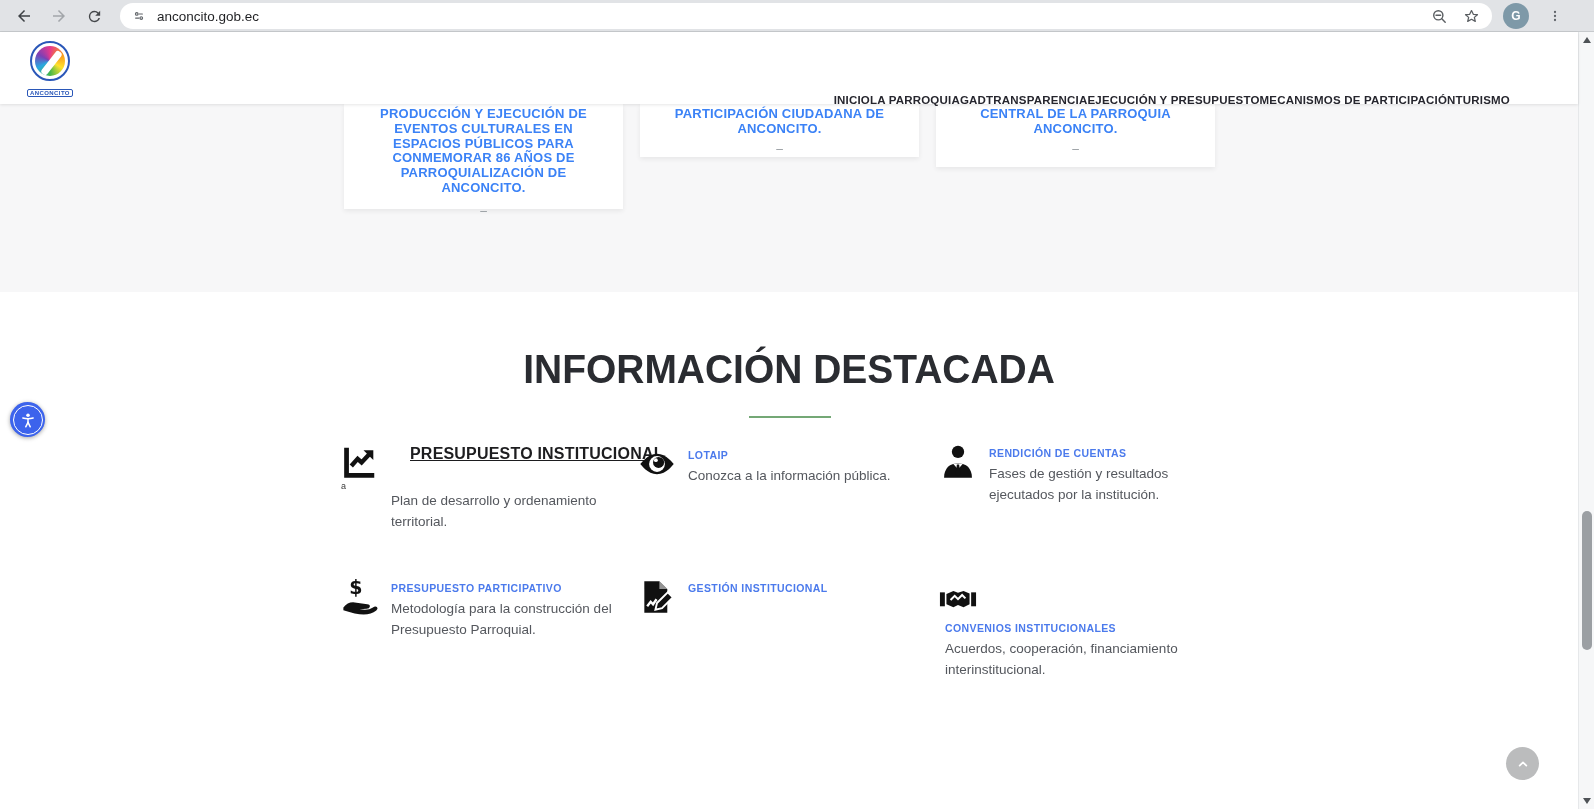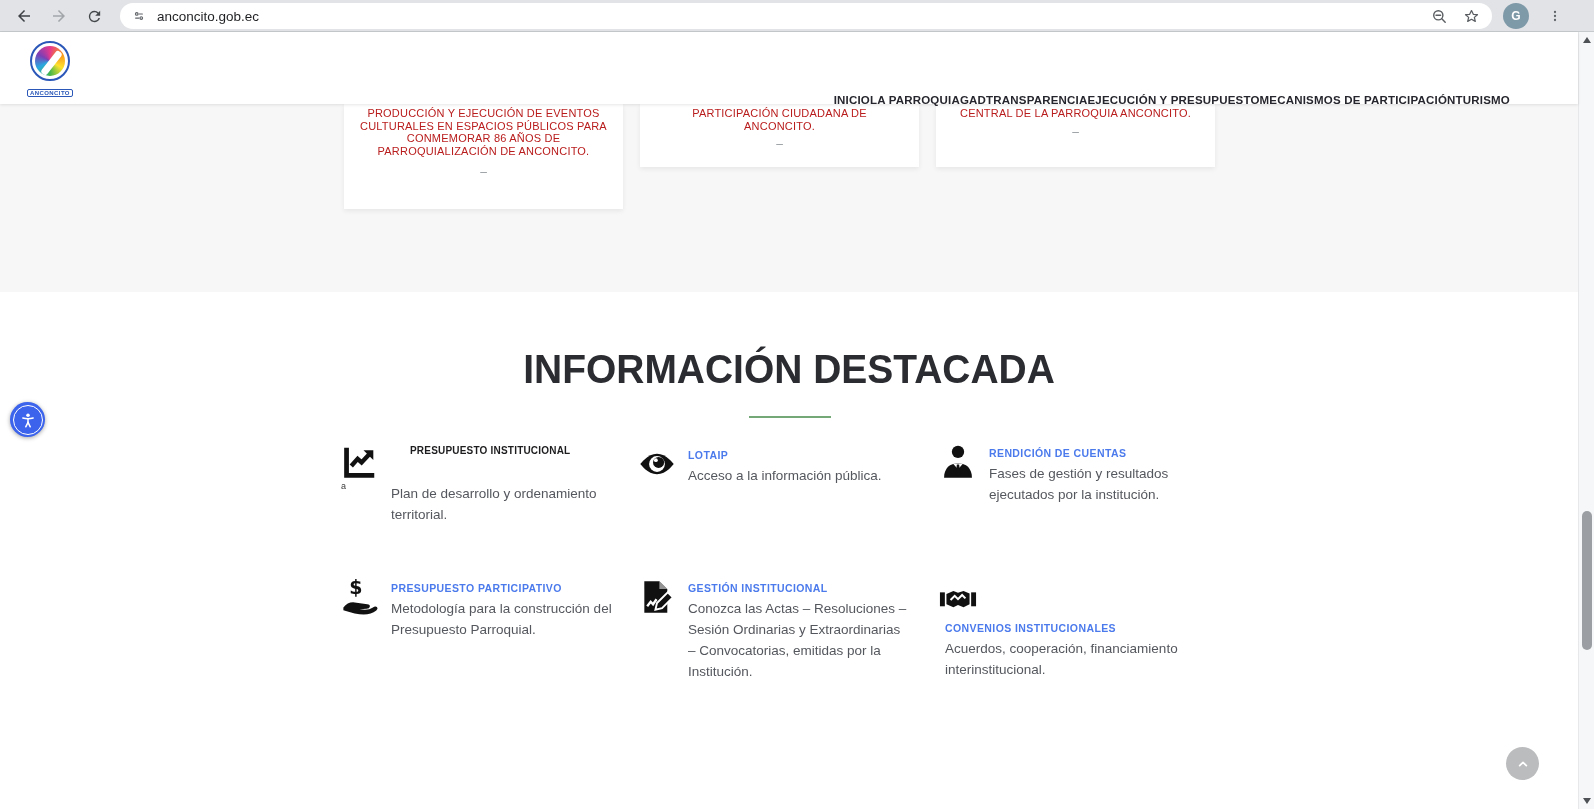--- a/index.html
+++ b/index.html
@@ -35,45 +35,45 @@
                  border-radius:2px; padding:0 2px; font-size:6px; font-weight:bold; color:#2a57b8;
                  letter-spacing:.4px; }
   .main-nav { position:absolute; top:32px; right:68px; height:72px; display:flex; align-items:center; }
   .main-nav a { font-size:11.5px; font-weight:bold; color:#26262e; letter-spacing:.2px;
                 text-decoration:none; cursor:pointer; white-space:nowrap; }
 
   
   .news-band { position:absolute; top:104px; left:0; width:1578px; height:188px; background:#f7f7f8; }
   .news-card { position:absolute; background:#fff; box-shadow:0 2px 5px rgba(0,0,0,.07);
                text-align:center; padding:3px 16px 0; cursor:pointer; }
-  .news-card .nc-title { font-size:11px; font-weight:normal; line-height:1.14; color:#b91c1c;
+  .news-card .nc-title { font-size:13px; font-weight:bold; line-height:1.14; color:#3b82f6;
                          letter-spacing:.2px; }
   .news-card .nc-meta { font-size:12px; color:#949a9f; }
   .card-0 { left:344px; top:104px; width:279px; height:105px; }
-  .card-1 { left:640px; top:104px; width:279px; height:63px; }
+  .card-1 { left:640px; top:104px; width:279px; height:53px; }
   .card-2 { left:936px; top:104px; width:279px; height:63px; }
   .card-0 .nc-meta { margin-top:8px; }
   .card-1 .nc-meta, .card-2 .nc-meta { margin-top:5px; }
 
   
   .feat-title { position:absolute; top:346px; left:0; width:1578px; text-align:center;
                 font-size:41px; font-weight:bold; color:#2a2c31; transform:scaleX(.95); }
   .feat-divider { position:absolute; top:416px; left:749px; width:82px; height:2px; background:#74a876; }
 
   .feat-item { position:absolute; display:flex; align-items:flex-start; }
   .fi-iconbox { width:44px; flex:none; }
   .fi-iconbox svg { width:38px; height:38px; display:block; }
   .fi-caption { font-size:9px; color:#3a3a3a; line-height:1; margin-top:1px; }
   .fi-text { margin-left:6px; }
   .fi-title { font-size:10.5px; font-weight:bold; color:#4b7aec; letter-spacing:.4px;
               margin-top:4px; cursor:pointer; }
   .fi-desc { font-size:13.5px; color:#54575d; line-height:1.55; margin-top:5px; }
 
   .item-0 { left:341px; top:443px; }
-  .item-0 .fi-title { font-size:10px; color:#1d1d1f; letter-spacing:.2px; margin-left:19px; margin-top:2px; }
+  .item-0 .fi-title { font-size:16px; color:#1d1d1f; letter-spacing:.2px; margin-left:19px; margin-top:2px;text-decoration:underline; }
   .item-0 .fi-desc { margin-top:28px; width:212px; }
   .item-1 { left:638px; top:445px; }
   .item-1 .fi-desc { width:230px; }
   .item-2 { left:939px; top:443px; }
   .item-2 .fi-desc { width:245px; }
   .item-3 { left:341px; top:578px; }
   .item-3 .fi-desc { width:230px; }
   .item-4 { left:638px; top:578px; }
   .item-4 .fi-desc { width:220px; }
   .item-5 { left:939px; top:580px;flex-direction:column; }
@@ -209,21 +209,21 @@
   <div class="fi-iconbox">
     <svg viewBox="0 0 24 24">
       <path d="M12 5.5C6 5.5 1.5 12 1.5 12S6 18.5 12 18.5 22.5 12 22.5 12 18 5.5 12 5.5z" fill="#111"></path>
       <circle cx="12" cy="12" r="5" fill="#fff"></circle>
       <circle cx="13" cy="11" r="3.5" fill="#111"></circle>
       <circle cx="11.3" cy="9.6" r="1.2" fill="#fff"></circle>
     </svg>
   </div>
   <div class="fi-text">
     <div class="fi-title">LOTAIP</div>
-    <div class="fi-desc">Acceso a la información pública.</div>
+    <div class="fi-desc">Conozca a la información pública.</div>
   </div>
 </div>
 
 <div class="feat-item item-2">
   <div class="fi-iconbox">
     <svg viewBox="0 0 24 24">
       <circle cx="12" cy="5.6" r="3.9" fill="#111"></circle>
       <path d="M3.2 22c0-6.2 3.7-9.2 8.8-9.2s8.8 3 8.8 9.2z" fill="#111"></path>
       <polygon points="8.8,12.9 15.2,12.9 12,16.6" fill="#fff"></polygon>
       <polygon points="11.3,13.6 12.7,13.6 13.5,19.6 12,21.2 10.5,19.6" fill="#111"></polygon>
@@ -252,21 +252,20 @@
   <div class="fi-iconbox">
     <svg viewBox="0 0 24 24">
       <path d="M4 2h9.5l5 5v15H4z" fill="#111"></path>
       <polygon points="13.5,2 18.5,7 13.5,7" fill="#fff" opacity=".55"></polygon>
       <path d="M5.8 17.8l2.2-2.8 1.5 1.6 2.2-3.2" stroke="#fff" stroke-width="1.5" fill="none"></path>
       <path d="M12 15.8l6.8-6.8 3.2 3.2-6.8 6.8-4.2 1z" fill="#111" stroke="#fff" stroke-width="1.2"></path>
     </svg>
   </div>
   <div class="fi-text">
     <div class="fi-title">GESTIÓN INSTITUCIONAL</div>
-    <div class="fi-desc">Conozca las Actas – Resoluciones – Sesión Ordinarias y Extraordinarias – Convocatorias, emitidas por la Institución.</div>
   </div>
 </div>
 
 <div class="feat-item item-5">
   <div class="fi-iconbox">
     <svg viewBox="0 0 24 24">
       <rect x="0.6" y="7.8" width="3.1" height="8.8" fill="#111"></rect>
       <rect x="20.3" y="7.8" width="3.1" height="8.8" fill="#111"></rect>
       <path d="M4.7 8.8l4.4-1.9 2.9 1.2 3.5-1.2 3.8 1.6v6.8l-3.8 1.9-3.5-1.4-2.9 1.4-4.4-1.9z" fill="#111"></path>
       <path d="M7.3 12.6l2.6-2.6 2.1 2.1 2.6-2.6 2.1 2.1" stroke="#fff" stroke-width="1.3" fill="none"></path>

